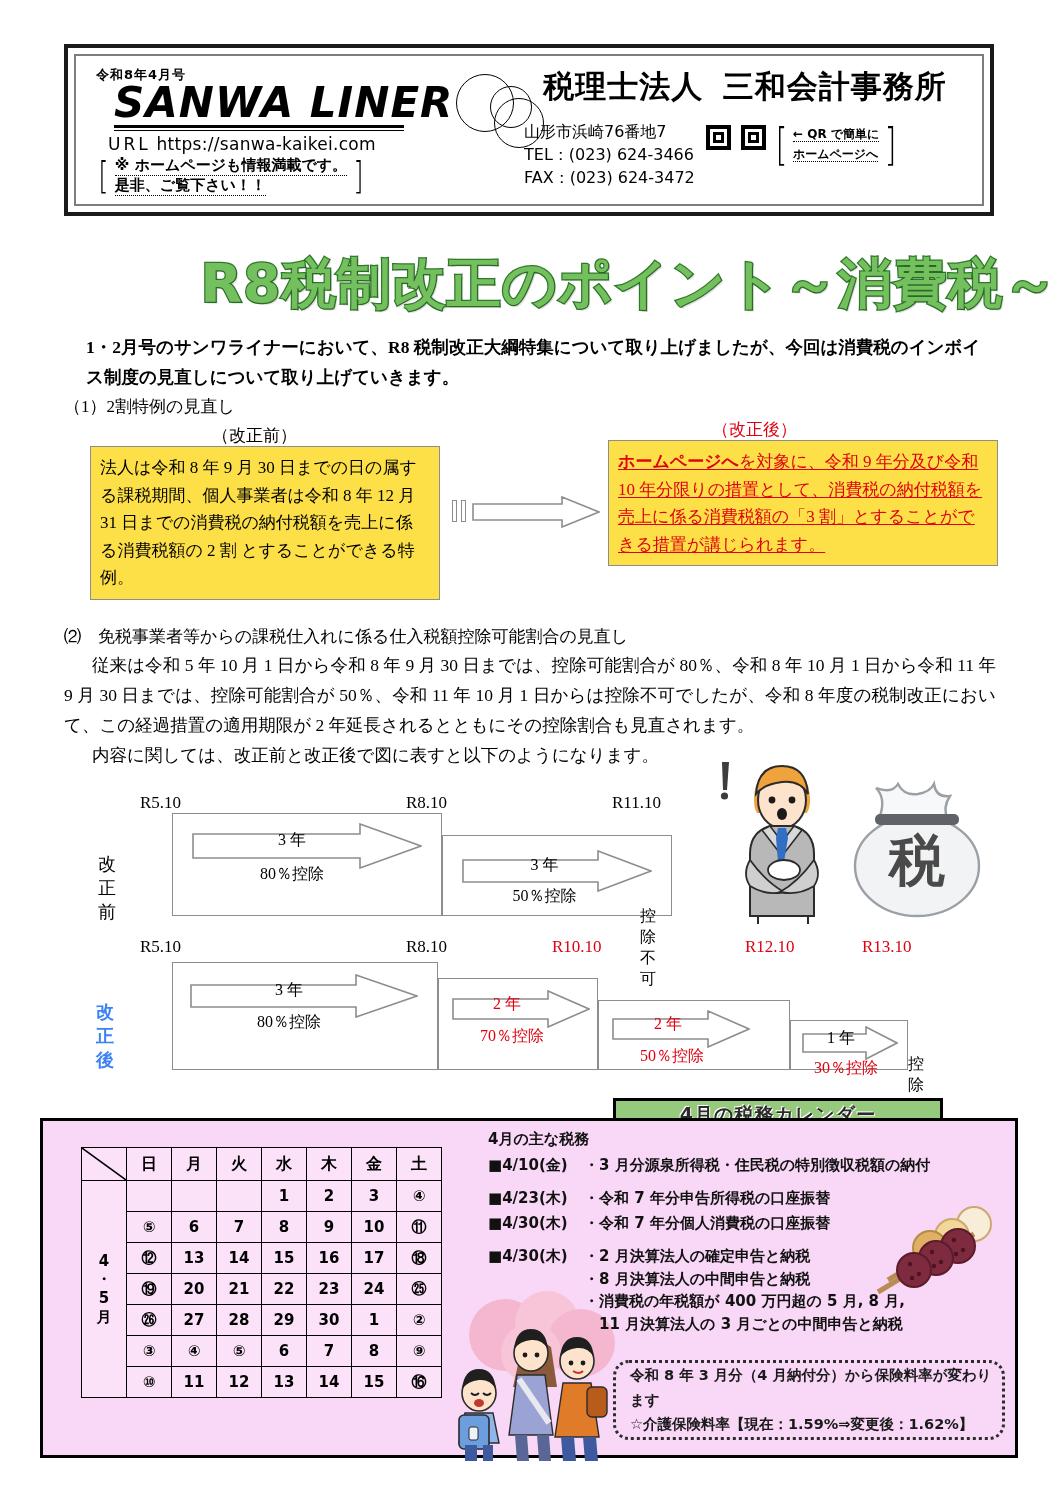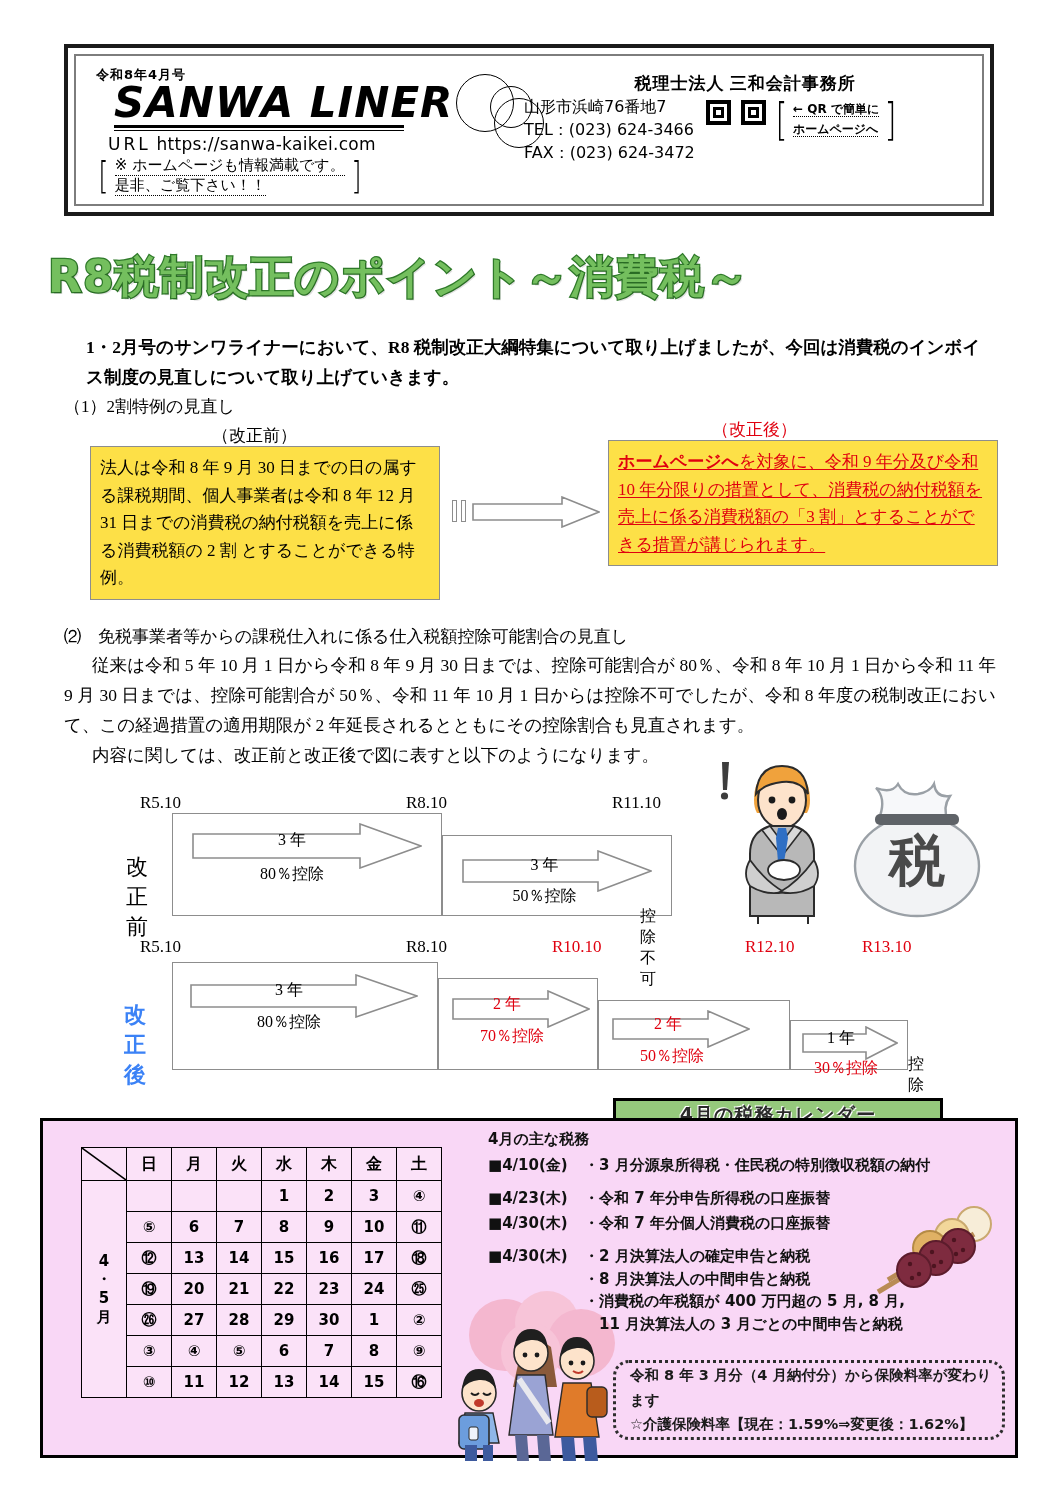--- a/index.html
+++ b/index.html
@@ -31,56 +31,56 @@
   .brand-rule{margin:0 0 0 28px;width:290px;border-top:3px solid #000;}
   .brand-rule2{margin:2px 0 0 28px;width:290px;border-top:1.5px solid #000;}
   .url{
     font-family:"DejaVu Sans",sans-serif;font-size:17px;margin:3px 0 0 22px;
     letter-spacing:.3px;
   }
   .url .lbl{letter-spacing:3px;}
   .hp-wrap{display:flex;align-items:center;margin:1px 0 0 10px;}
   .brk{font-size:38px;line-height:.8;font-family:"DejaVu Sans",sans-serif;
        font-weight:300;transform:scaleX(.7);}
-  .hp-lines{font-family:"DejaVu Sans",sans-serif;font-weight:normal;font-size:15px;
+  .hp-lines{font-family:"DejaVu Sans",sans-serif;font-weight:bold;font-size:15px;
             line-height:1.35;padding:0 4px;}
   .hp-lines span{border-bottom:1.5px dotted #000;padding-bottom:1px;}
   .rings{position:absolute;left:352px;top:14px;width:120px;height:80px;}
   .ring{position:absolute;border:1.6px solid #000;border-radius:50%;}
   .r1{left:18px;top:0;width:56px;height:56px;}
   .r2{left:52px;top:12px;width:40px;height:40px;}
   .r3{left:56px;top:24px;width:48px;height:48px;}
 
   .hdr-right{position:absolute;right:12px;top:10px;width:450px;}
   .firm{
-    font-family:Liberation Serif, serif;font-weight:bold;font-size:17px;
-    letter-spacing:1px;text-align:center;margin-top:6px;
-  }
-  .addr-row{display:flex;align-items:flex-start;}
+    font-family:Liberation Mono, monospace;font-weight:bold;font-size:31px;
+    letter-spacing:1px;text-align:center;
+  }
+  .addr-row{display:flex;align-items:flex-start;margin-top:12px;}
   .addr{font-family:"DejaVu Sans",sans-serif;font-size:16px;line-height:1.45;
         white-space:pre-line;padding-left:4px;}
   .qr{width:62px;height:62px;margin:4px 6px 0 10px;flex:none;
       background:
         linear-gradient(90deg,#000 0 12%,transparent 12% 20%,#000 20% 26%,transparent 26% 36%,#000 36% 46%,transparent 46% 54%,#000 54% 62%,transparent 62% 72%,#000 72% 80%,transparent 80% 88%,#000 88% 100%),
         linear-gradient(0deg,#000 0 14%,transparent 14% 22%,#000 22% 30%,transparent 30% 40%,#000 40% 50%,transparent 50% 58%,#000 58% 68%,transparent 68% 78%,#000 78% 86%,transparent 86% 100%);
       background-blend-mode:screen;background-color:#fff;position:relative;}
   .qr::before,.qr::after{content:"";position:absolute;width:17px;height:17px;
       border:4px solid #000;background:#fff;box-shadow:inset 0 0 0 3px #fff, inset 0 0 0 6px #000;}
   .qr::before{left:1px;top:1px;}
   .qr::after{right:1px;top:1px;}
   .qrnote{display:flex;align-items:center;margin-top:4px;}
   .qrnote .brk{font-size:44px;}
   .qrtxt{font-family:"DejaVu Sans",sans-serif;font-weight:bold;font-size:12px;
          line-height:1.7;padding:0 3px;}
   .qrtxt span{border-bottom:1.4px dotted #000;}
 
   
   .title{
-    position:absolute;left:0;right:0;top:248px;text-align:left;
-    font-family:"DejaVu Sans",sans-serif;font-weight:bold;font-size:44px;
+    position:absolute;left:0;right:0;top:248px;text-align:right;
+    font-family:"DejaVu Sans",sans-serif;font-weight:bold;font-size:54px;
     letter-spacing:1px;color:#74bf5e;
     -webkit-text-stroke:2.5px #2f7a2a;
     paint-order:stroke fill;
     text-shadow:2px 2px 0 rgba(0,0,0,.12);
     padding-left:48px;
   }
 
   
   .body-txt{position:absolute;font-size:17.5px;line-height:1.72;}
   .intro{left:86px;top:332px;width:900px;font-weight:bold;}
@@ -103,21 +103,21 @@
   .box-after b{font-weight:bold;}
 
   .bigarrow{position:absolute;left:452px;top:492px;width:148px;height:40px;}
   .bigarrow .bar{position:absolute;top:8px;width:5px;height:22px;
                  border:1.3px solid #8d8d8d;background:#fff;box-sizing:border-box;}
   .bigarrow .b1{left:0;} .bigarrow .b2{left:9px;}
   .arrowshape{position:absolute;left:20px;top:4px;width:128px;height:32px;}
 
   
   .tl{position:absolute;}
-  .tl .rowlabel{position:absolute;font-size:22px;margin-left:28px;}
+  .tl .rowlabel{position:absolute;font-size:18px;}
   .seg{position:absolute;border:1.3px solid #8d8d8d;box-sizing:border-box;
        border-top:1.3px solid #8d8d8d;background:transparent;}
   .tick{position:absolute;font-size:17px;}
   .tick.red{color:#e0000f;}
   .arw{position:absolute;}
   .arwlabel{position:absolute;font-size:16px;text-align:center;}
   .arwlabel.red{color:#e0000f;}
   .nodeduct{position:absolute;font-size:16px;}
 
   

